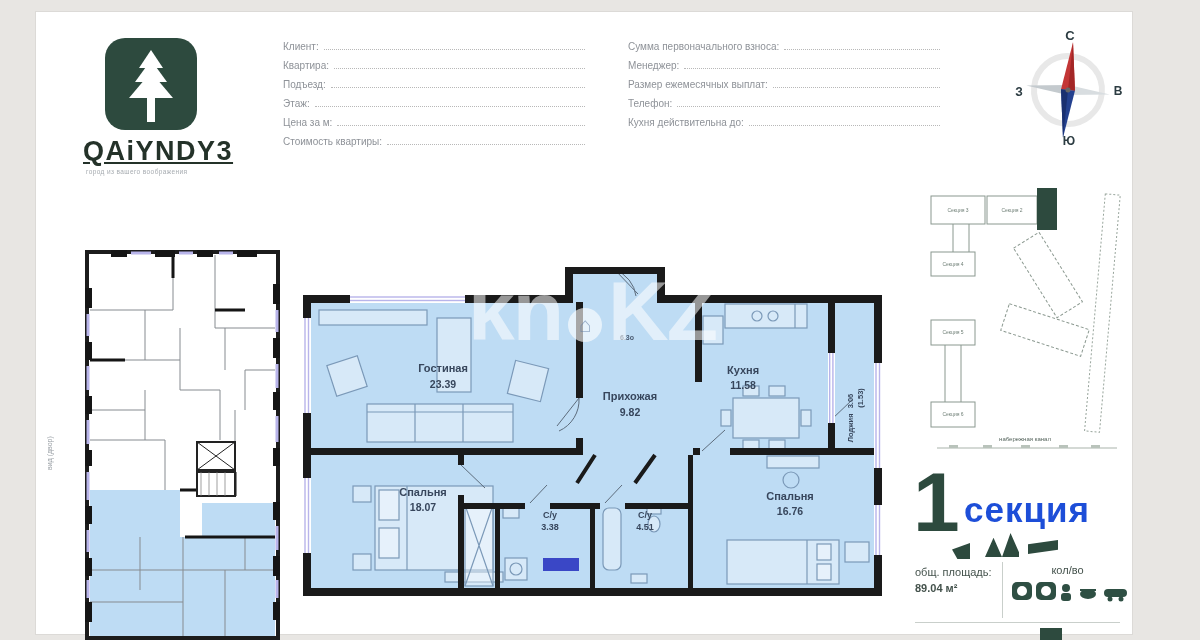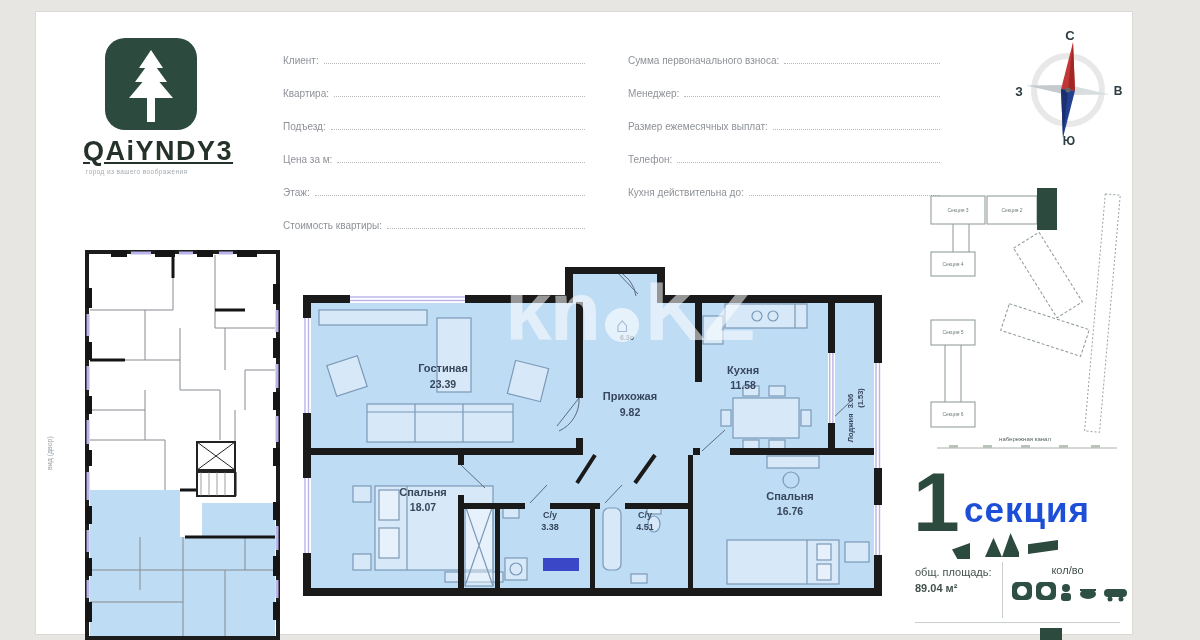--- a/index.html
+++ b/index.html
@@ -4,25 +4,25 @@
 <style>
   html,body{margin:0;padding:0;}
   #canvas{position:relative;width:1200px;height:640px;background:#e8e6e3;overflow:hidden;
           font-family:"Liberation Sans",sans-serif;}
   .abs{position:absolute;}
   #page{left:36px;top:12px;width:1096px;height:622px;background:#ffffff;box-shadow:0 0 0 1px rgba(0,0,0,0.05);}
   
   #brand-name{left:83px;top:136px;font-size:27px;font-weight:800;color:#243229;letter-spacing:1.5px;text-decoration:underline;}
   #brand-tagline{left:86px;top:168px;font-size:6.5px;color:#a6abb0;letter-spacing:.4px;}
   
-  .f-row{display:flex;align-items:flex-end;margin-top:14px;}
+  .f-row{display:flex;align-items:flex-end;}
   .f-label{font-size:10px;color:#8e9298;white-space:nowrap;}
   .f-line{flex:1;border-bottom:1.2px dotted #b8b8b8;margin:0 0 2px 5px;height:8px;}
   
-  #watermark{left:468px;top:272px;display:flex;align-items:flex-end;z-index:6;pointer-events:none;margin-left:37px;}
+  #watermark{left:468px;top:272px;display:flex;align-items:flex-end;z-index:6;pointer-events:none;}
   .wm-t{font-size:84px;font-weight:700;color:rgba(255,255,255,0.55);line-height:0.95;letter-spacing:-2px;}
   #wm-dot{width:34px;height:34px;border-radius:50%;background:rgba(255,255,255,0.62);margin:0 6px 10px 6px;
           text-align:center;line-height:34px;font-size:21px;color:rgba(95,125,165,0.6);}
   
   #sec-num{left:913px;top:460px;font-size:84px;font-weight:700;color:#2d4a3e;line-height:1;}
   #sec-word{left:964px;top:490px;font-size:35px;font-weight:700;color:#1d4ed8;letter-spacing:1px;}
   .mk{background:#2d4a3e;}
   #mk1{left:952px;top:543px;width:18px;height:16px;clip-path:polygon(0 40%,100% 0,100% 100%,30% 100%);}
   #mk2{left:985px;top:533px;width:34px;height:24px;clip-path:polygon(0 100%,25% 20%,50% 100%,75% 0,100% 80%,100% 100%);}
   #mk3{left:1028px;top:540px;width:30px;height:14px;clip-path:polygon(0 30%,100% 0,100% 70%,0 100%);}
@@ -56,25 +56,25 @@
       </div>
     <div class="f-row" style="height:19px">
       <span class="f-label">Квартира:</span>
       <span class="f-line"></span>
       </div>
     <div class="f-row" style="height:19px">
       <span class="f-label">Подъезд:</span>
       <span class="f-line"></span>
       </div>
     <div class="f-row" style="height:19px">
+      <span class="f-label">Этаж:</span>
+      <span class="f-line"></span>
+      </div>
+    <div class="f-row" style="height:19px">
       <span class="f-label">Цена за м:</span>
-      <span class="f-line"></span>
-      </div>
-    <div class="f-row" style="height:19px">
-      <span class="f-label">Этаж:</span>
       <span class="f-line"></span>
       </div>
     <div class="f-row" style="height:19px">
       <span class="f-label">Стоимость квартиры:</span>
       <span class="f-line"></span>
       </div>
   </div>
 
   <div class="abs" style="left:628px;top:33px;width:312px">
     <div class="f-row" style="height:19px">

